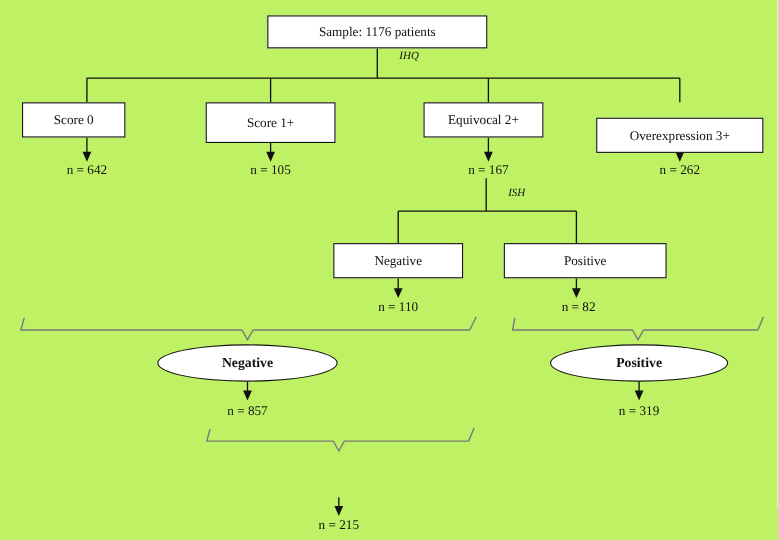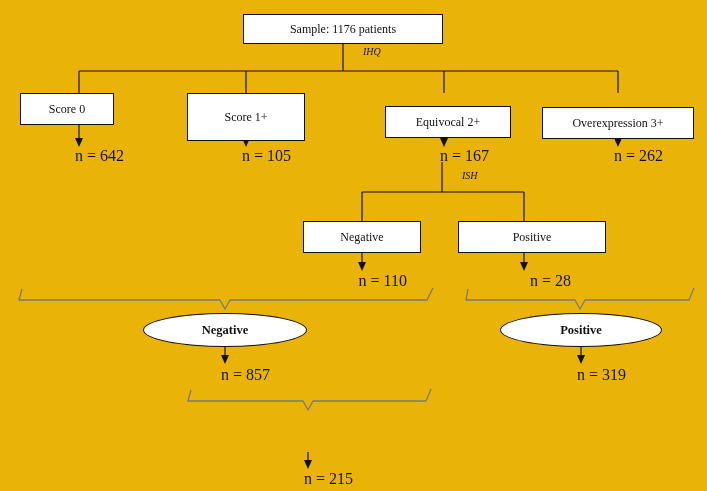--- a/index.html
+++ b/index.html
@@ -1,19 +1,19 @@
 <!DOCTYPE html>
 <html><head>
 <meta charset="utf-8">
 <style>
   html,body{margin:0;padding:0;background:#ffffff;}
   #canvas{
     position:relative;
     width:707px;height:491px;
-    background:#eab308;
+    background:#bef264;
     font-family:"Liberation Serif", serif;
     color:#111111;
     overflow:hidden;
   }
   svg.layer{position:absolute;left:0;top:0;width:707px;height:491px;}
   .box{
     position:absolute;
     border:1.2px solid #111;
     background:#fff;
     text-align:center;
@@ -27,22 +27,22 @@
     border-radius:50%;
     background:#fff;
     text-align:center;
     font-size:12.5px;
     box-sizing:border-box;
   }
   .bold{font-weight:bold;}
   .nlabel{
     position:absolute;
     width:90px;
-    text-align:right;
-    font-size:16px;
+    text-align:center;
+    font-size:12px;
     white-space:nowrap;
   }
   .stage{
     position:absolute;
     font-size:10px;
     font-style:italic;
     white-space:nowrap;
   }
   .vcenter{display:flex;align-items:center;justify-content:center;}
 </style>
@@ -104,44 +104,44 @@
   <div class="box vcenter" style="left:243px;top:14px;width:200px;height:30px;">
     <span>Sample: 1176 patients</span>
   </div>
 
   <div class="stage" style="left:363px;top:46px;">IHQ</div>
   <div class="stage" style="left:462px;top:170px;">ISH</div>
 
   <div class="box vcenter" style="left:20px;top:93px;width:94px;height:32px;">
     <span>Score 0</span>
   </div>
-  <div class="box vcenter" style="left:187px;top:93px;width:118px;height:48px;">
+  <div class="box vcenter" style="left:187px;top:93px;width:118px;height:37px;">
     <span>Score 1+</span>
   </div>
-  <div class="box vcenter" style="left:385px;top:93px;width:126px;height:32px;margin-top:13px;">
+  <div class="box vcenter" style="left:385px;top:93px;width:109px;height:32px;">
     <span>Equivocal 2+</span>
   </div>
   <div class="box vcenter" style="left:542px;top:93px;width:152px;height:32px;margin-top:14px;">
     <span>Overexpression 3+</span>
   </div>
 
   <div class="nlabel" style="left:34px;top:147px;">n = 642</div>
   <div class="nlabel" style="left:201px;top:147px;">n = 105</div>
   <div class="nlabel" style="left:399px;top:147px;font-family:Liberation Serif, serif;">n = 167</div>
   <div class="nlabel" style="left:573px;top:147px;">n = 262</div>
 
   <div class="box vcenter" style="left:303px;top:221px;width:118px;height:32px;">
     <span>Negative</span>
   </div>
   <div class="box vcenter" style="left:458px;top:221px;width:148px;height:32px;">
     <span>Positive</span>
   </div>
 
   <div class="nlabel" style="left:317px;top:272px;">n = 110</div>
-  <div class="nlabel" style="left:481px;top:272px;">n = 28</div>
+  <div class="nlabel" style="left:481px;top:272px;">n = 82</div>
 
   <div class="ellipse vcenter" style="left:143px;top:313px;width:164px;height:34px;">
     <span class="bold">Negative</span>
   </div>
   <div class="ellipse vcenter" style="left:500px;top:313px;width:162px;height:34px;">
     <span class="bold">Positive</span>
   </div>
 
   <div class="nlabel" style="left:180px;top:366px;">n = 857</div>
   <div class="nlabel" style="left:536px;top:366px;">n = 319</div>

